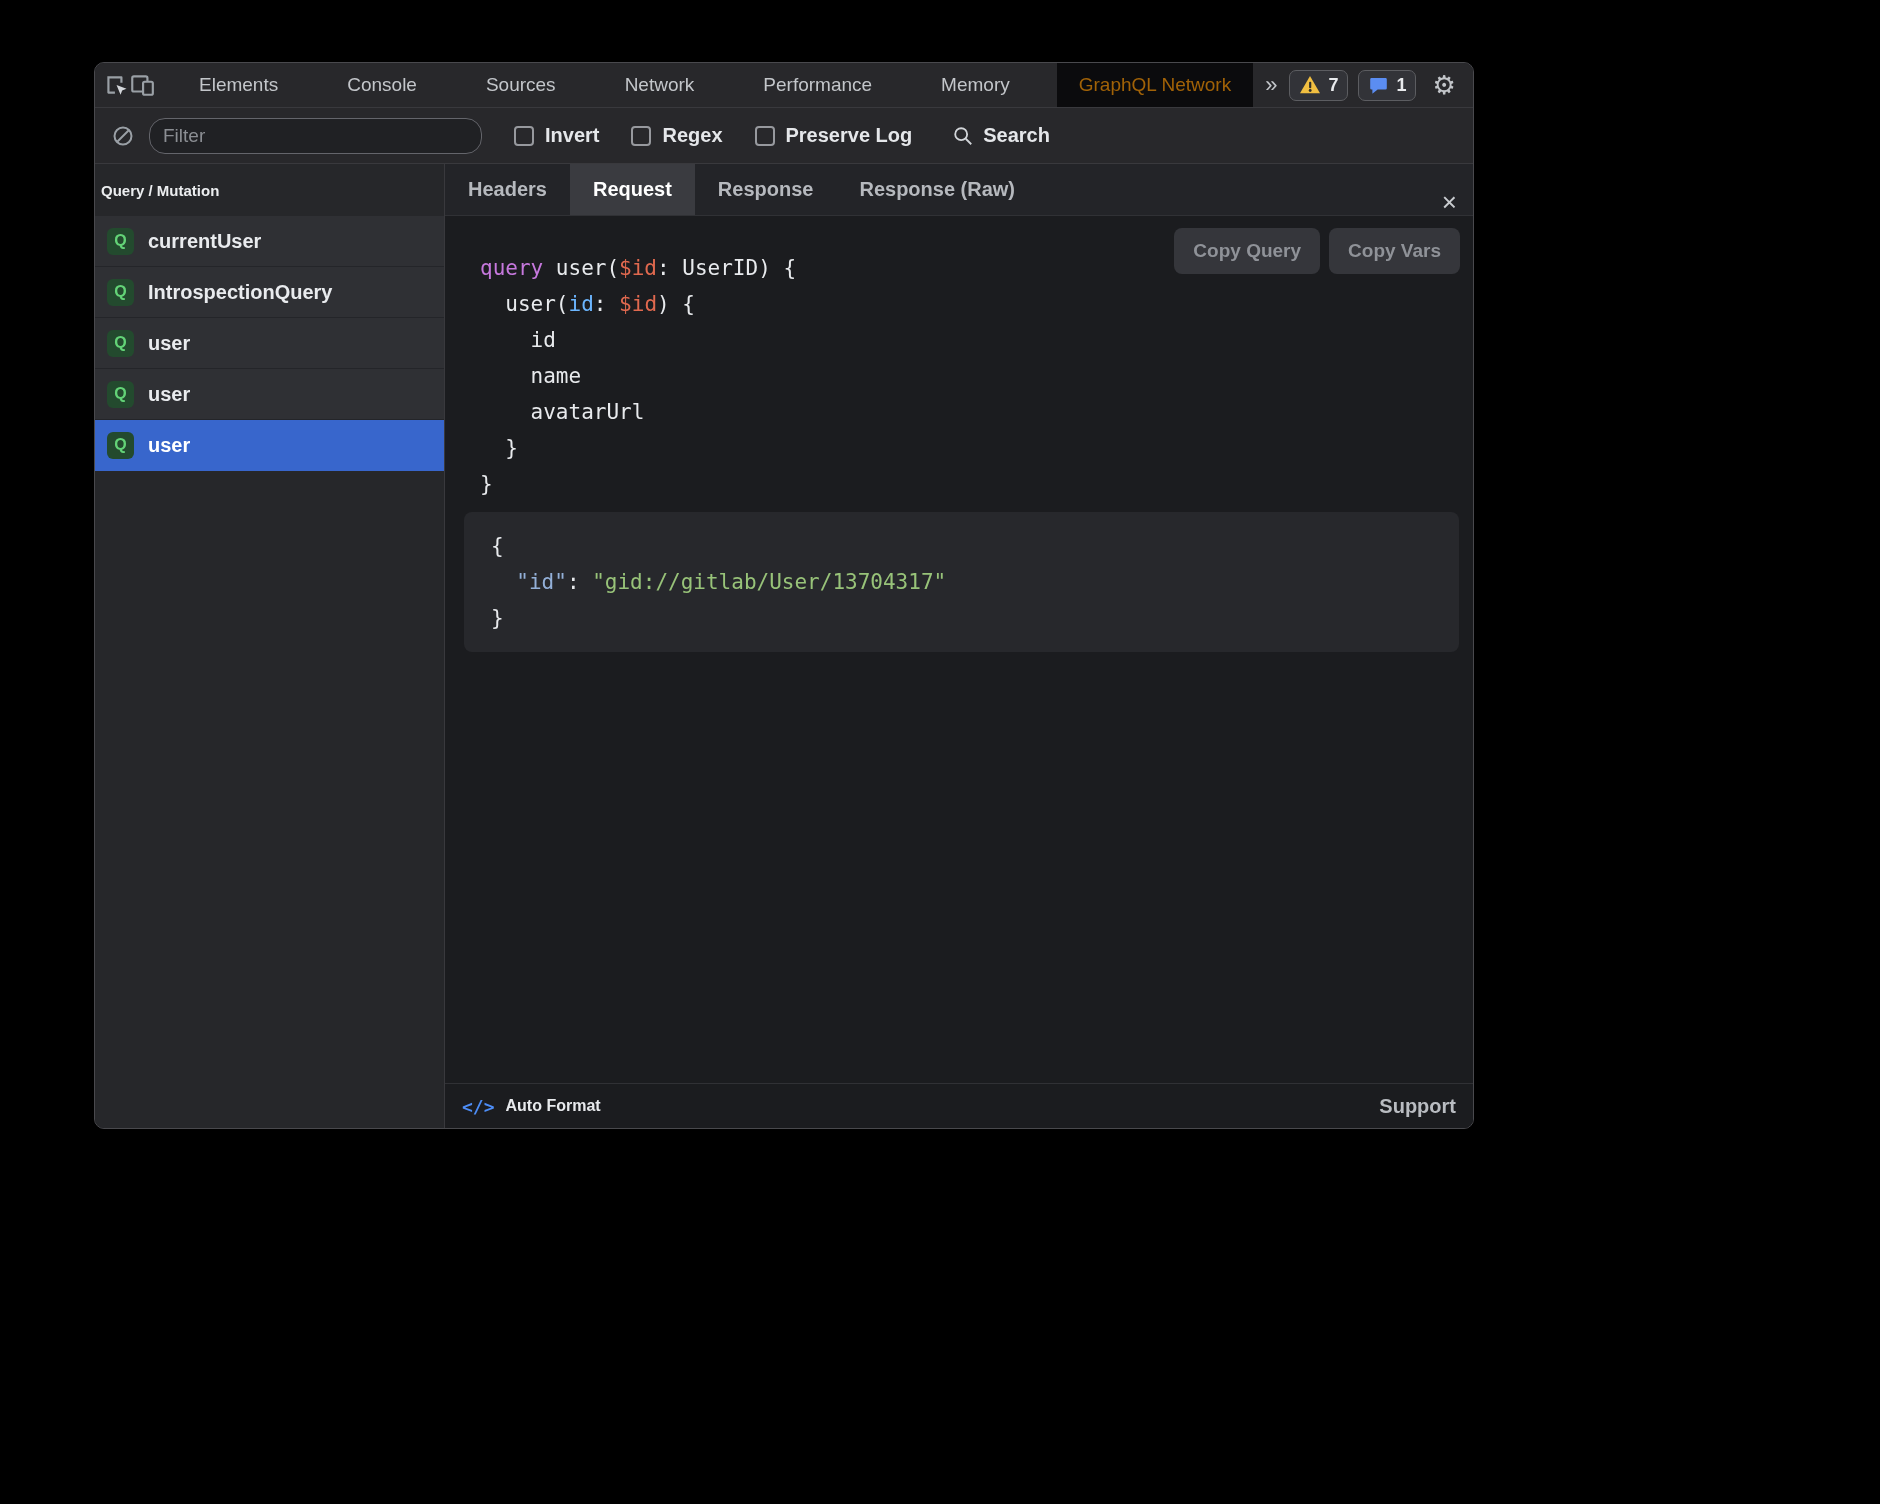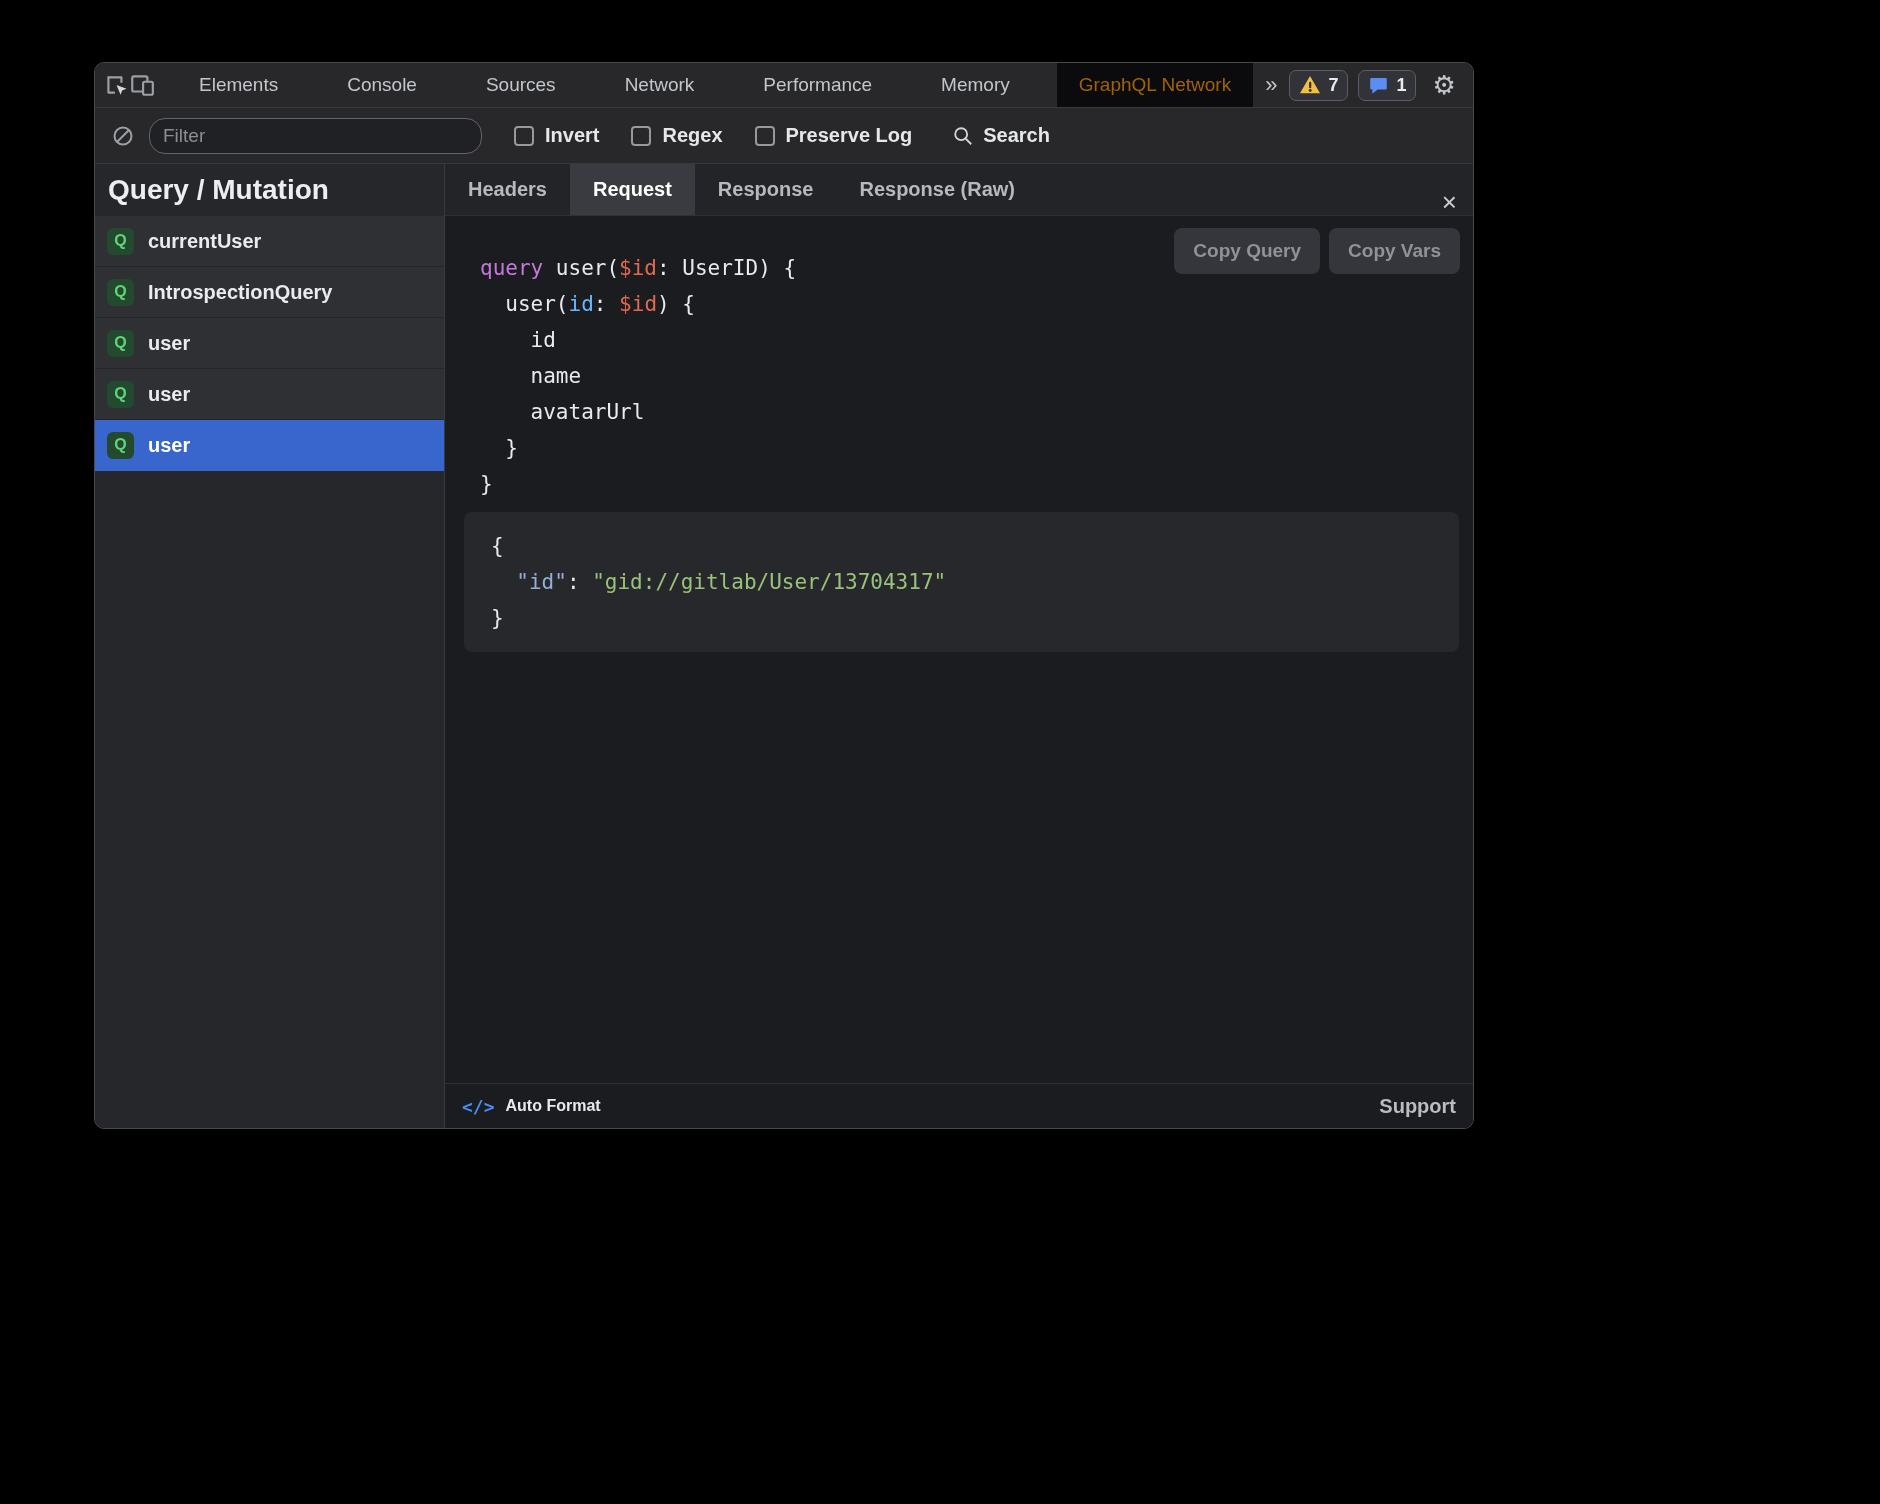--- a/index.html
+++ b/index.html
@@ -44,21 +44,21 @@
   .box { width:20px; height:20px; border:2px solid #97999e; border-radius:4px; background:transparent; }
   .cb-label { font-size:20px; font-weight:700; color:#e5e7ea; white-space:nowrap; }
   .search-group { display:flex; align-items:center; gap:9px; margin-left:40px; }
   .search-label { font-size:20px; font-weight:700; color:#e5e7ea; }
 
   
   .body { flex:1; display:flex; min-height:0; border-top:1px solid #39393d; }
 
   .sidebar { width:350px; flex:0 0 auto; background:#26272a; border-right:1px solid #39393d;
     display:flex; flex-direction:column; }
-  .sidebar-header { height:52px; display:flex; align-items:center; padding:0 13px; font-size:28px;
+  .sidebar-header { height:52px; display:flex; align-items:center; padding:0 6px; font-size:15px;
     font-weight:700; color:#eceef0; flex:0 0 auto; }
   .rows { display:flex; flex-direction:column; }
   .row { height:51px; display:flex; align-items:center; gap:14px; padding:0 12px;
     background:#2f3034; border-bottom:1px solid #242529; font-size:20px; font-weight:700; color:#e9ebee; cursor:default; }
   .row.selected { background:#3866cc; border-bottom-color:#3866cc; color:#ffffff; }
   .qbadge { width:27px; height:27px; border-radius:6px; background:#234a2e; color:#63d377; flex:0 0 auto;
     display:flex; align-items:center; justify-content:center; font-size:16px; font-weight:700; }
 
   .detail { flex:1; display:flex; flex-direction:column; background:#1b1c1f; min-width:0; }
   .detail-tabs { height:52px; display:flex; align-items:flex-end; background:#232428;

